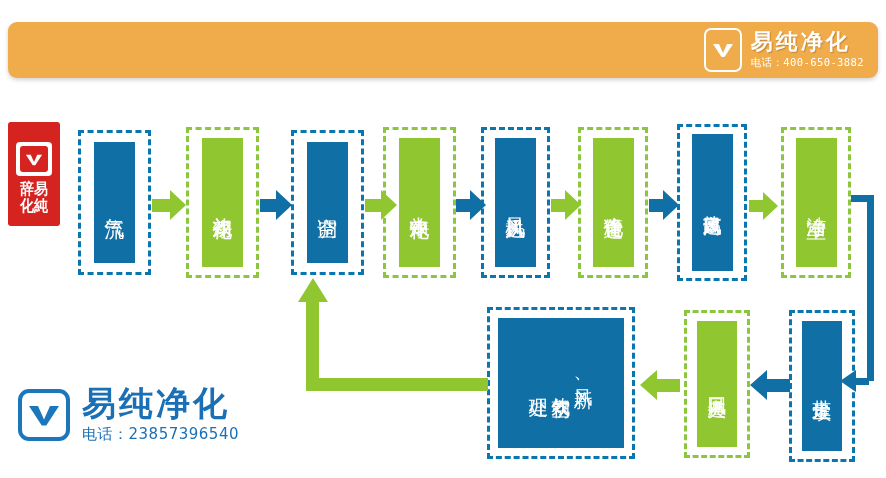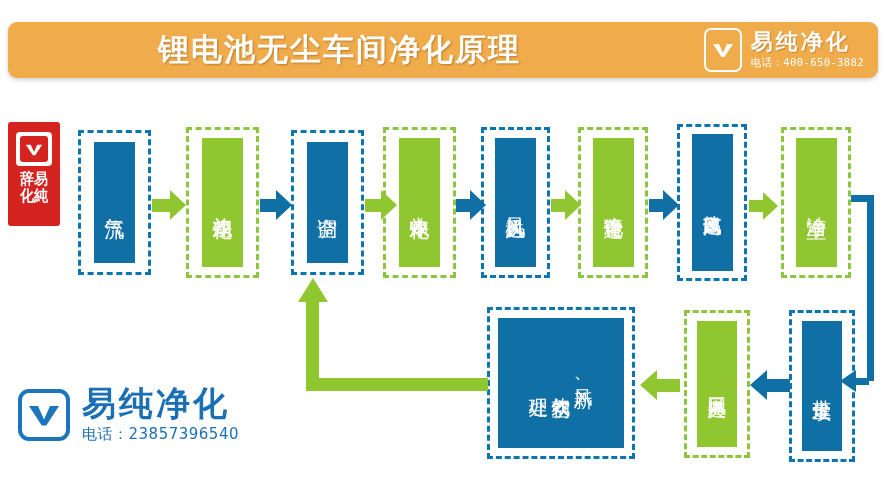--- a/index.html
+++ b/index.html
@@ -38,21 +38,21 @@
   .hdr-phone{
     color:#ffffff;font-size:10.5px;letter-spacing:.4px;margin-top:2px;
     white-space:nowrap;font-family:"DejaVu Sans Mono","Liberation Mono",monospace;
   }
 
   
   .seal{
     position:absolute;left:8px;top:122px;width:52px;height:104px;
     background:#d5231f;border-radius:3px;
     display:flex;flex-direction:column;align-items:center;
-    padding-top:10px;box-sizing:border-box;
+    padding-top:20px;box-sizing:border-box;
   }
   .seal-inner{
     width:36px;height:34px;background:#ffffff;border-radius:4px;
     display:flex;align-items:center;justify-content:center;margin-bottom:2px;
   }
   .seal-chip{
     width:28px;height:26px;background:#d5231f;border-radius:3px;
     display:flex;align-items:center;justify-content:center;
   }
   .seal-text{
@@ -113,21 +113,20 @@
   .foot-phone{
     color:#1b6fb5;font-size:15px;letter-spacing:.5px;margin-top:5px;white-space:nowrap;
   }
 </style>
 </head>
 <body>
 
 <div class="stage">
 
   <div class="header">
-    <div class="header-title">锂电池无尘车间净化原理</div>
 
     <div class="hdr-logo">
       <div class="hdr-mark">
         <svg width="22" height="16" viewBox="0 0 22 16" aria-hidden="true">
           <path d="M1 2 L7 2 L11 11 L15 2 L21 2 L12.5 15 L9.5 15 Z" fill="#ffffff"></path>
           <path d="M9 2 L13 2 L11 7 Z" fill="#f0ab4a"></path>
         </svg>
       </div>
       <div class="hdr-brand-wrap">
         <div class="hdr-brand">易纯净化</div>

